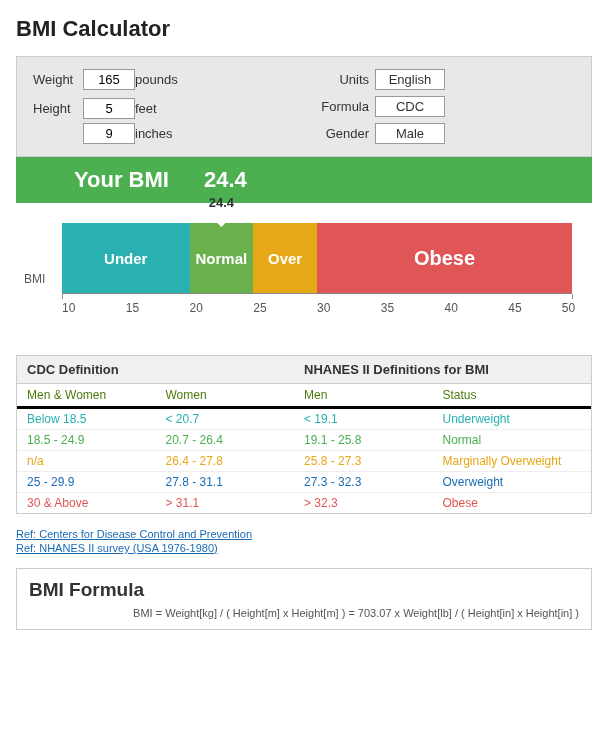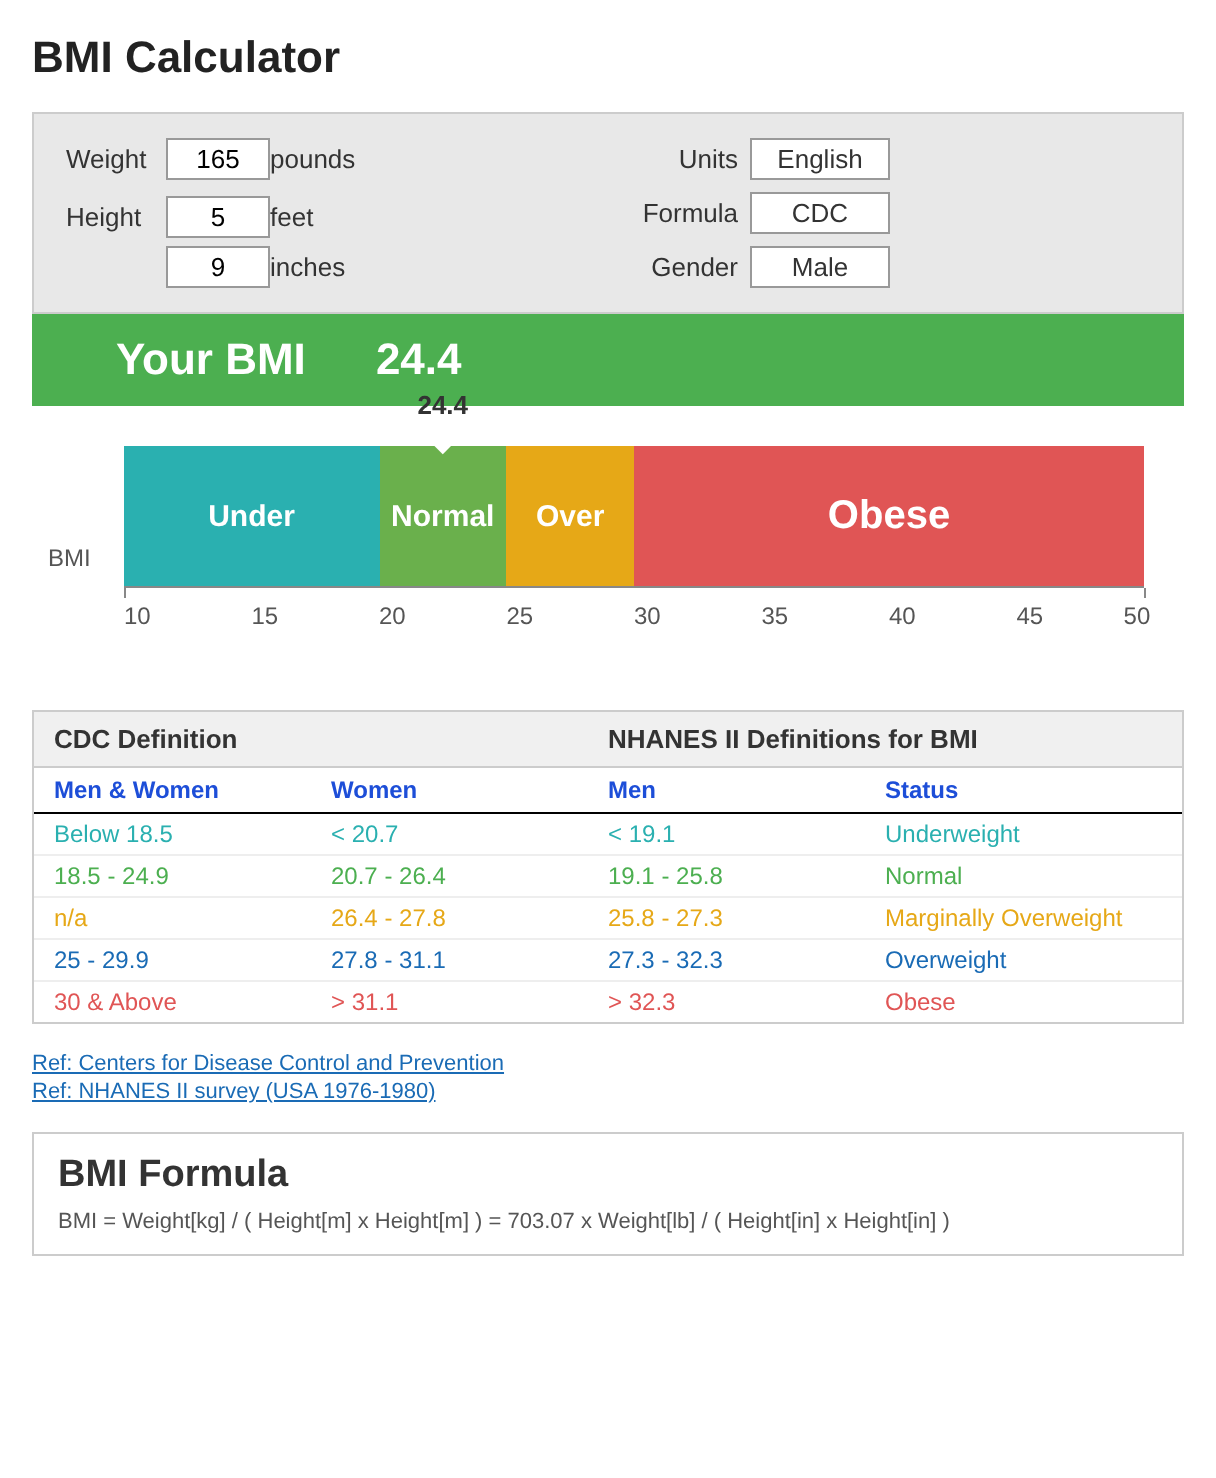--- a/index.html
+++ b/index.html
@@ -61,21 +61,21 @@
       background: #fff;
       padding: 2px 8px;
       font-size: 13px;
       min-width: 70px;
       text-align: center;
     }
 
     .bmi-result {
       background: #4caf50;
       color: #fff;
-      padding: 10px 12px;
+      padding: 10px 28px;
       font-size: 18px;
       font-weight: bold;
       margin-bottom: 20px;
     }
     .bmi-result span {
       margin-left: 30px;
       font-size: 22px;
     }
 
     .chart-section {
@@ -173,24 +173,23 @@
       background: #f0f0f0;
       border-bottom: 1px solid #ccc;
       padding: 6px 10px;
       font-weight: bold;
       font-size: 13px;
     }
     .table-col-headers {
       display: grid;
       grid-template-columns: 1fr 1fr 1fr 1fr;
       padding: 4px 10px;
-      border-bottom: 1px solid #000000;
+      border-bottom: 3px solid #000000;
       font-size: 12px;
-      color: #1d4ed8;
-      font-weight: bold;
+      color: #4d7c0f;
     }
     .table-row {
       display: grid;
       grid-template-columns: 1fr 1fr 1fr 1fr;
       padding: 3px 10px;
       font-size: 12px;
       border-bottom: 1px solid #eee;
     }
     .table-row:last-child { border-bottom: none; }
 
@@ -217,20 +216,21 @@
       padding: 10px 12px;
     }
     .formula-title {
       font-weight: bold;
       font-size: 19px;
       margin-bottom: 6px;
     }
     .formula-text {
       font-size: 11px;
       color: #555;
+      text-align: right;
     }
   </style>
 </head>
 <body>
 
 <h1>BMI Calculator</h1>
 
 <div class="inputs-section">
   <div class="inputs-grid">
 

